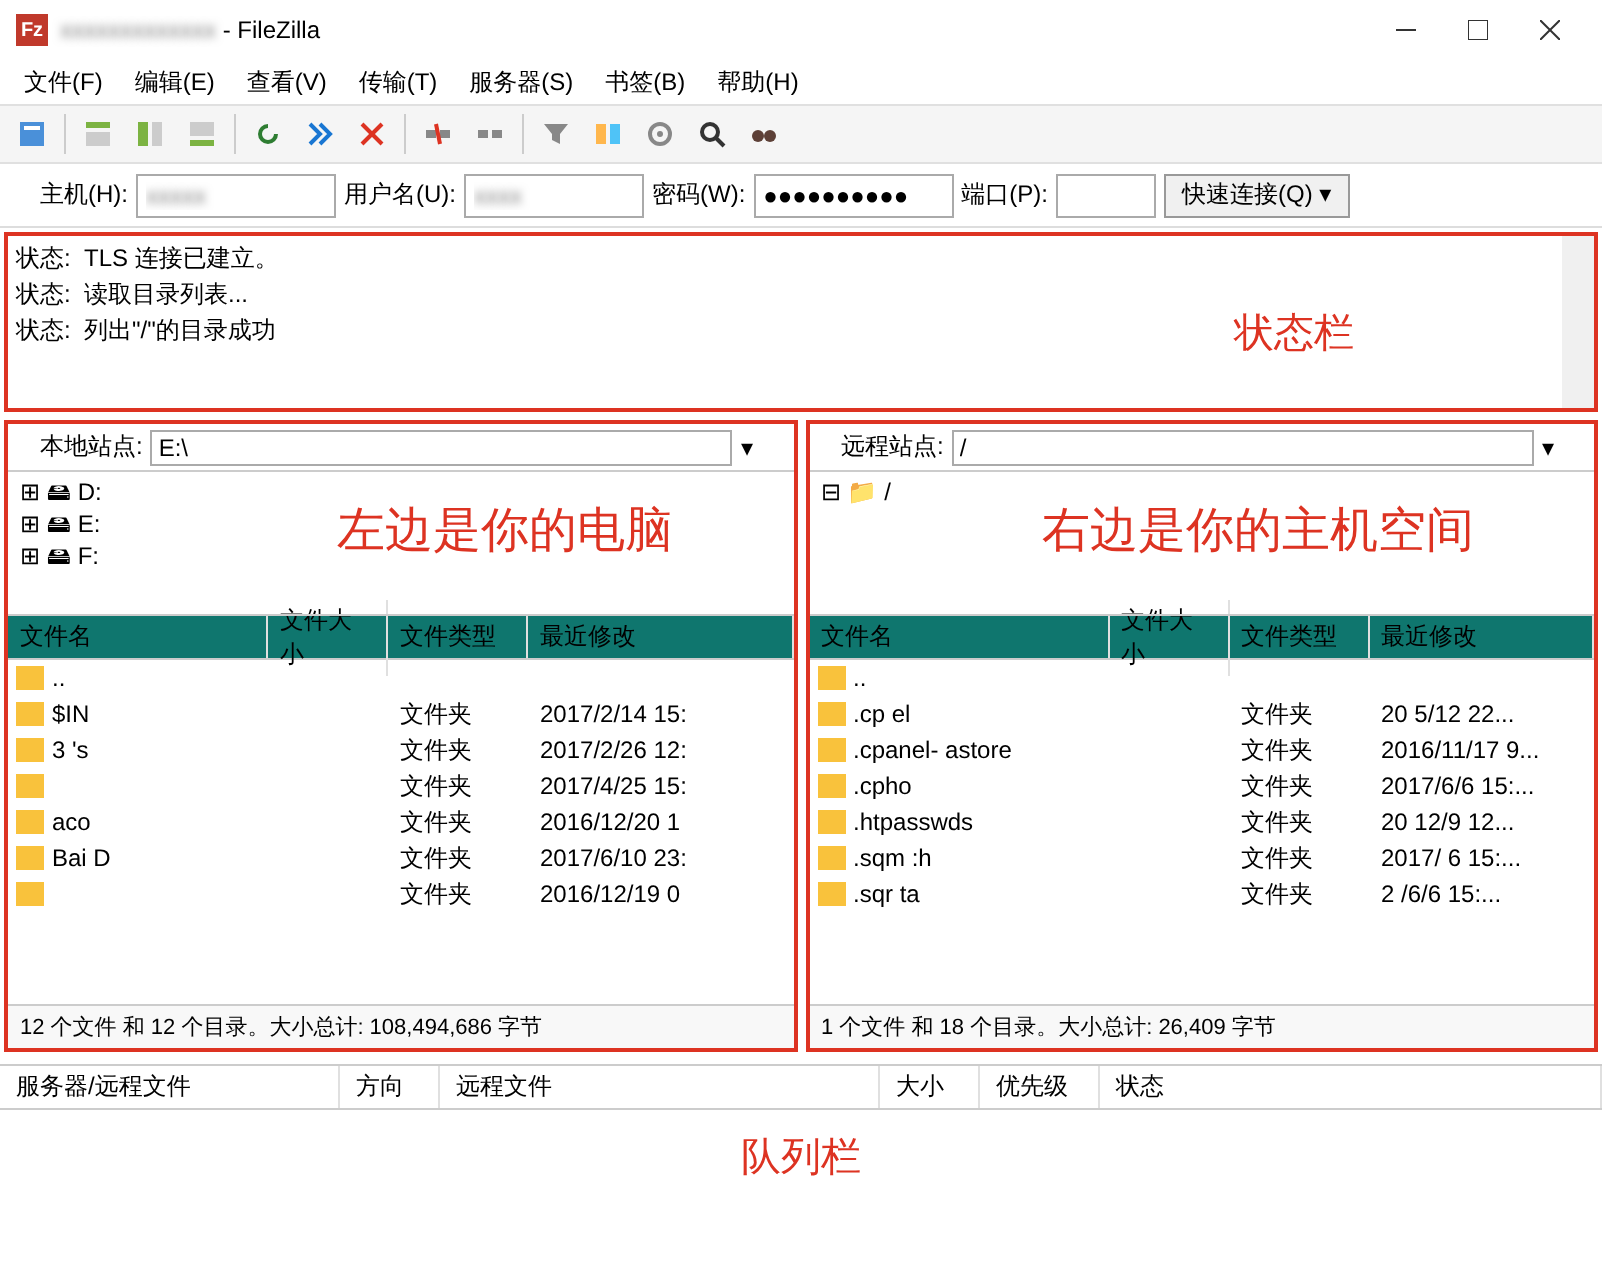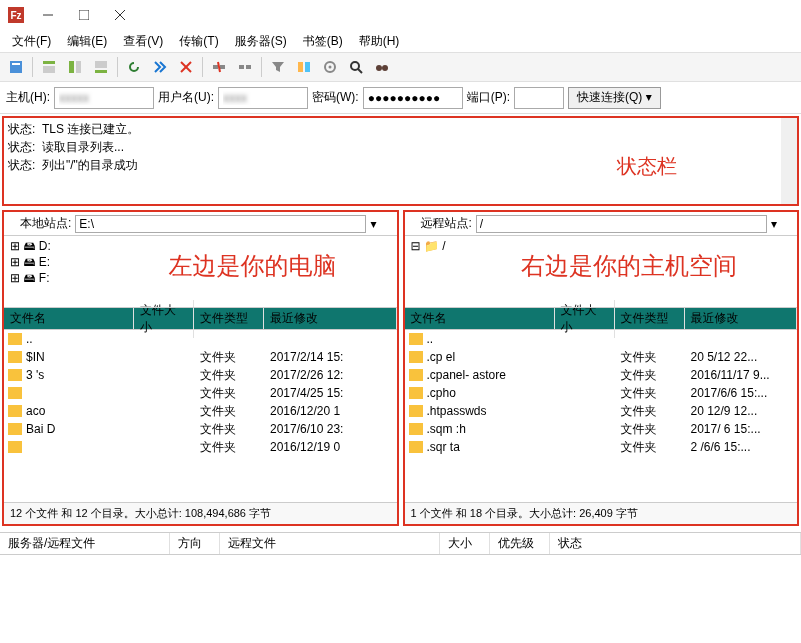--- a/index.html
+++ b/index.html
@@ -6,21 +6,21 @@
 body{background:#fff;width:801px;height:643px;overflow:hidden;position:relative}
 .titlebar{height:30px;display:flex;align-items:center;padding:0 8px;background:#fff}
 .titlebar .logo{width:16px;height:16px;background:#c0392b;color:#fff;font-weight:bold;display:flex;align-items:center;justify-content:center;font-size:10px;margin-right:6px}
 .titlebar .title{flex:1}
 .titlebar .winbtn{width:36px;height:24px;display:flex;align-items:center;justify-content:center}
 .menubar{height:22px;display:flex;align-items:center;padding:0 6px;gap:4px}
 .menubar span{padding:2px 6px}
 .toolbar{height:30px;display:flex;align-items:center;padding:2px 4px;gap:2px;border-top:1px solid #e0e0e0;border-bottom:1px solid #e0e0e0;background:#f5f5f5}
 .tbtn{width:24px;height:24px;display:flex;align-items:center;justify-content:center;border:1px solid transparent}
 .tsep{width:1px;height:20px;background:#ccc;margin:0 2px}
-.connbar{height:32px;display:flex;align-items:center;padding:3px 6px;gap:4px;border-bottom:1px solid #ddd}
+.connbar{height:32px;display:flex;align-items:center;padding:3px 20px;gap:4px;border-bottom:1px solid #ddd}
 .connbar label{white-space:nowrap}
 .connbar input{border:1px solid #aaa;height:22px;padding:0 4px}
 .connbar button{height:22px;border:1px solid #999;background:#f0f0f0;padding:0 8px}
 .statuslog{height:90px;border:2px solid #d32;margin:2px;padding:2px 4px;overflow:hidden;position:relative}
 .statuslog .row{line-height:18px}
 .statuslog .overlay{position:absolute;right:120px;top:35px;color:#d32;font-size:20px}
 .panes{display:flex;height:320px}
 .pane{flex:1;border:2px solid #d32;margin:2px;display:flex;flex-direction:column;position:relative}
 .siterow{display:flex;align-items:center;border-bottom:1px solid #ccc;padding:2px 16px;height:24px}
 .siterow input{flex:1;border:1px solid #aaa;height:18px;padding:0 3px;margin-left:4px}
@@ -38,20 +38,21 @@
 .queueoverlay{text-align:center;color:#d32;font-size:20px;padding:10px}
 svg{display:block}
 .blur{color:transparent;text-shadow:0 0 4px rgba(0,0,0,.5)}
 .scrollbar{position:absolute;right:0;top:0;bottom:0;width:16px;background:#f0f0f0}
 </style>
 </head>
 <body>
 
 <div class="titlebar">
   <div class="logo">Fz</div>
+  <div class="title"><span class="blur">xxxxxxxxxxxxx</span><span> - FileZilla</span></div>
   <div class="winbtn">
       <svg width="10" height="10">
         <line x1="0" y1="5" x2="10" y2="5" stroke="#333"></line>
       </svg>
     </div>
   <div class="winbtn">
       <svg width="10" height="10">
         <rect x="0" y="0" width="10" height="10" fill="none" stroke="#333"></rect>
       </svg>
     </div>
@@ -327,13 +328,14 @@
 
 <div class="queue">
   <div class="queuehdr">
     <span style="width:170px">服务器/远程文件</span>
     <span style="width:50px">方向</span>
     <span style="width:220px">远程文件</span>
     <span style="width:50px">大小</span>
     <span style="width:60px">优先级</span>
     <span style="flex:1">状态</span>
   </div>
+  <div class="queueoverlay">队列栏</div>
 </div>
 
 </body></html>

